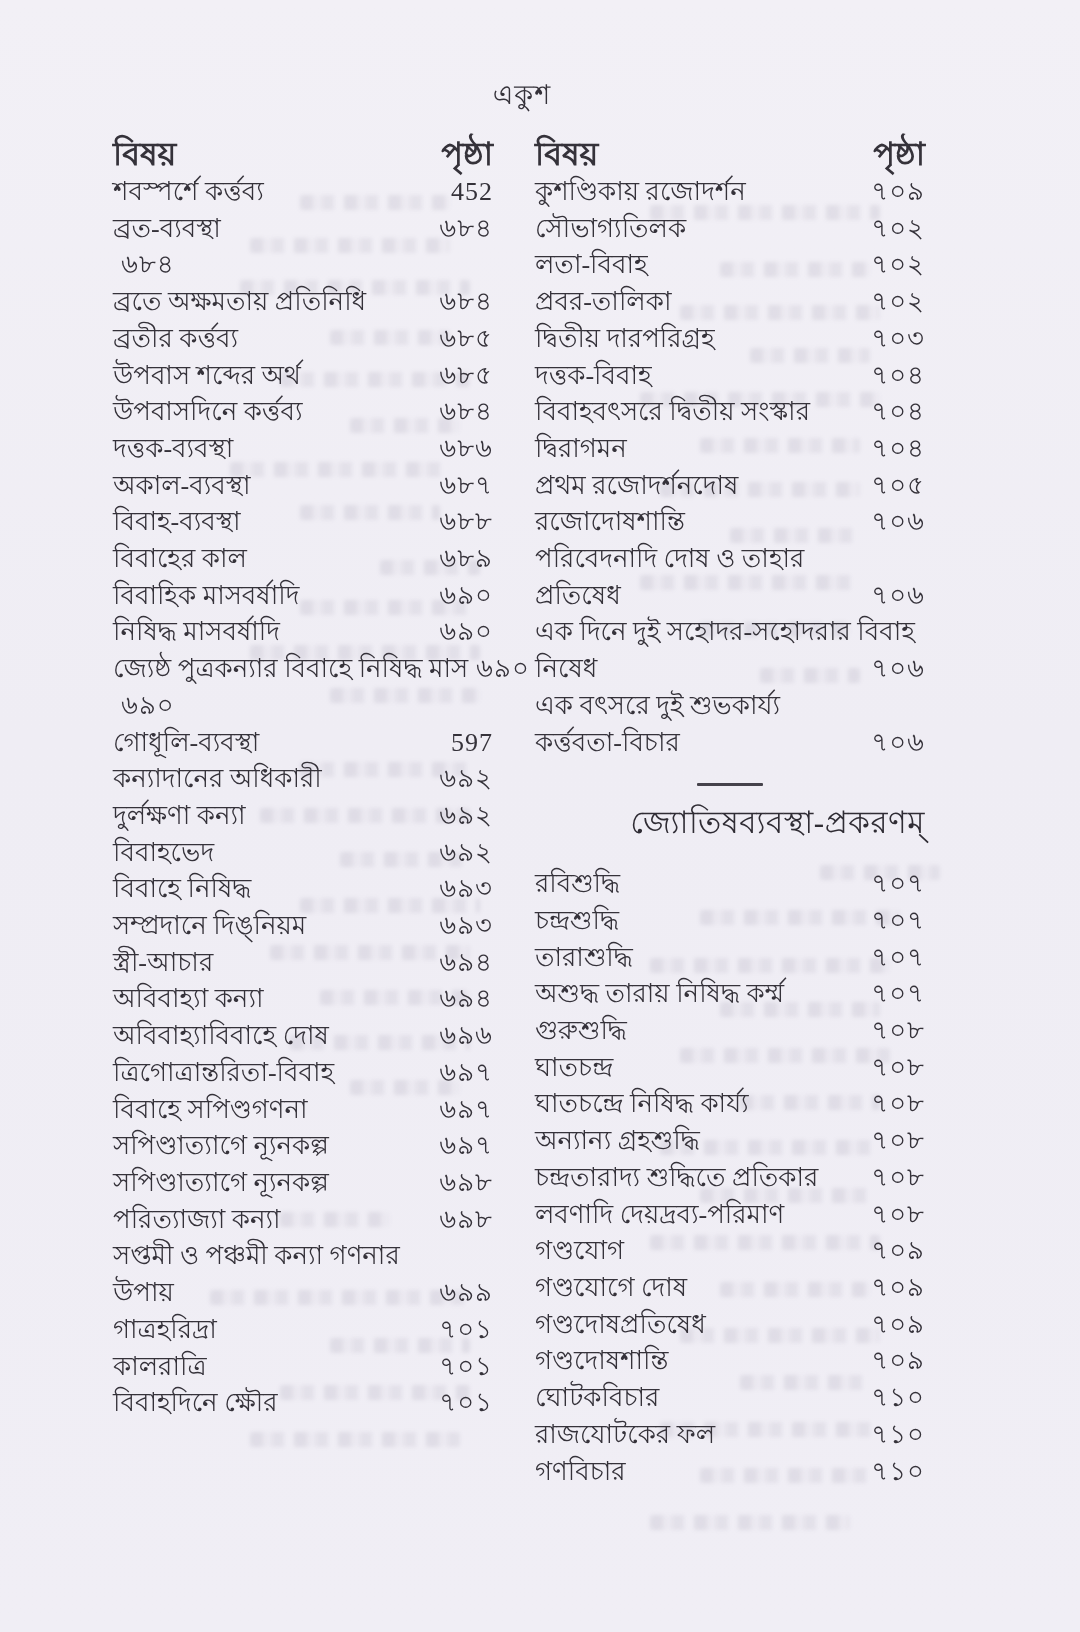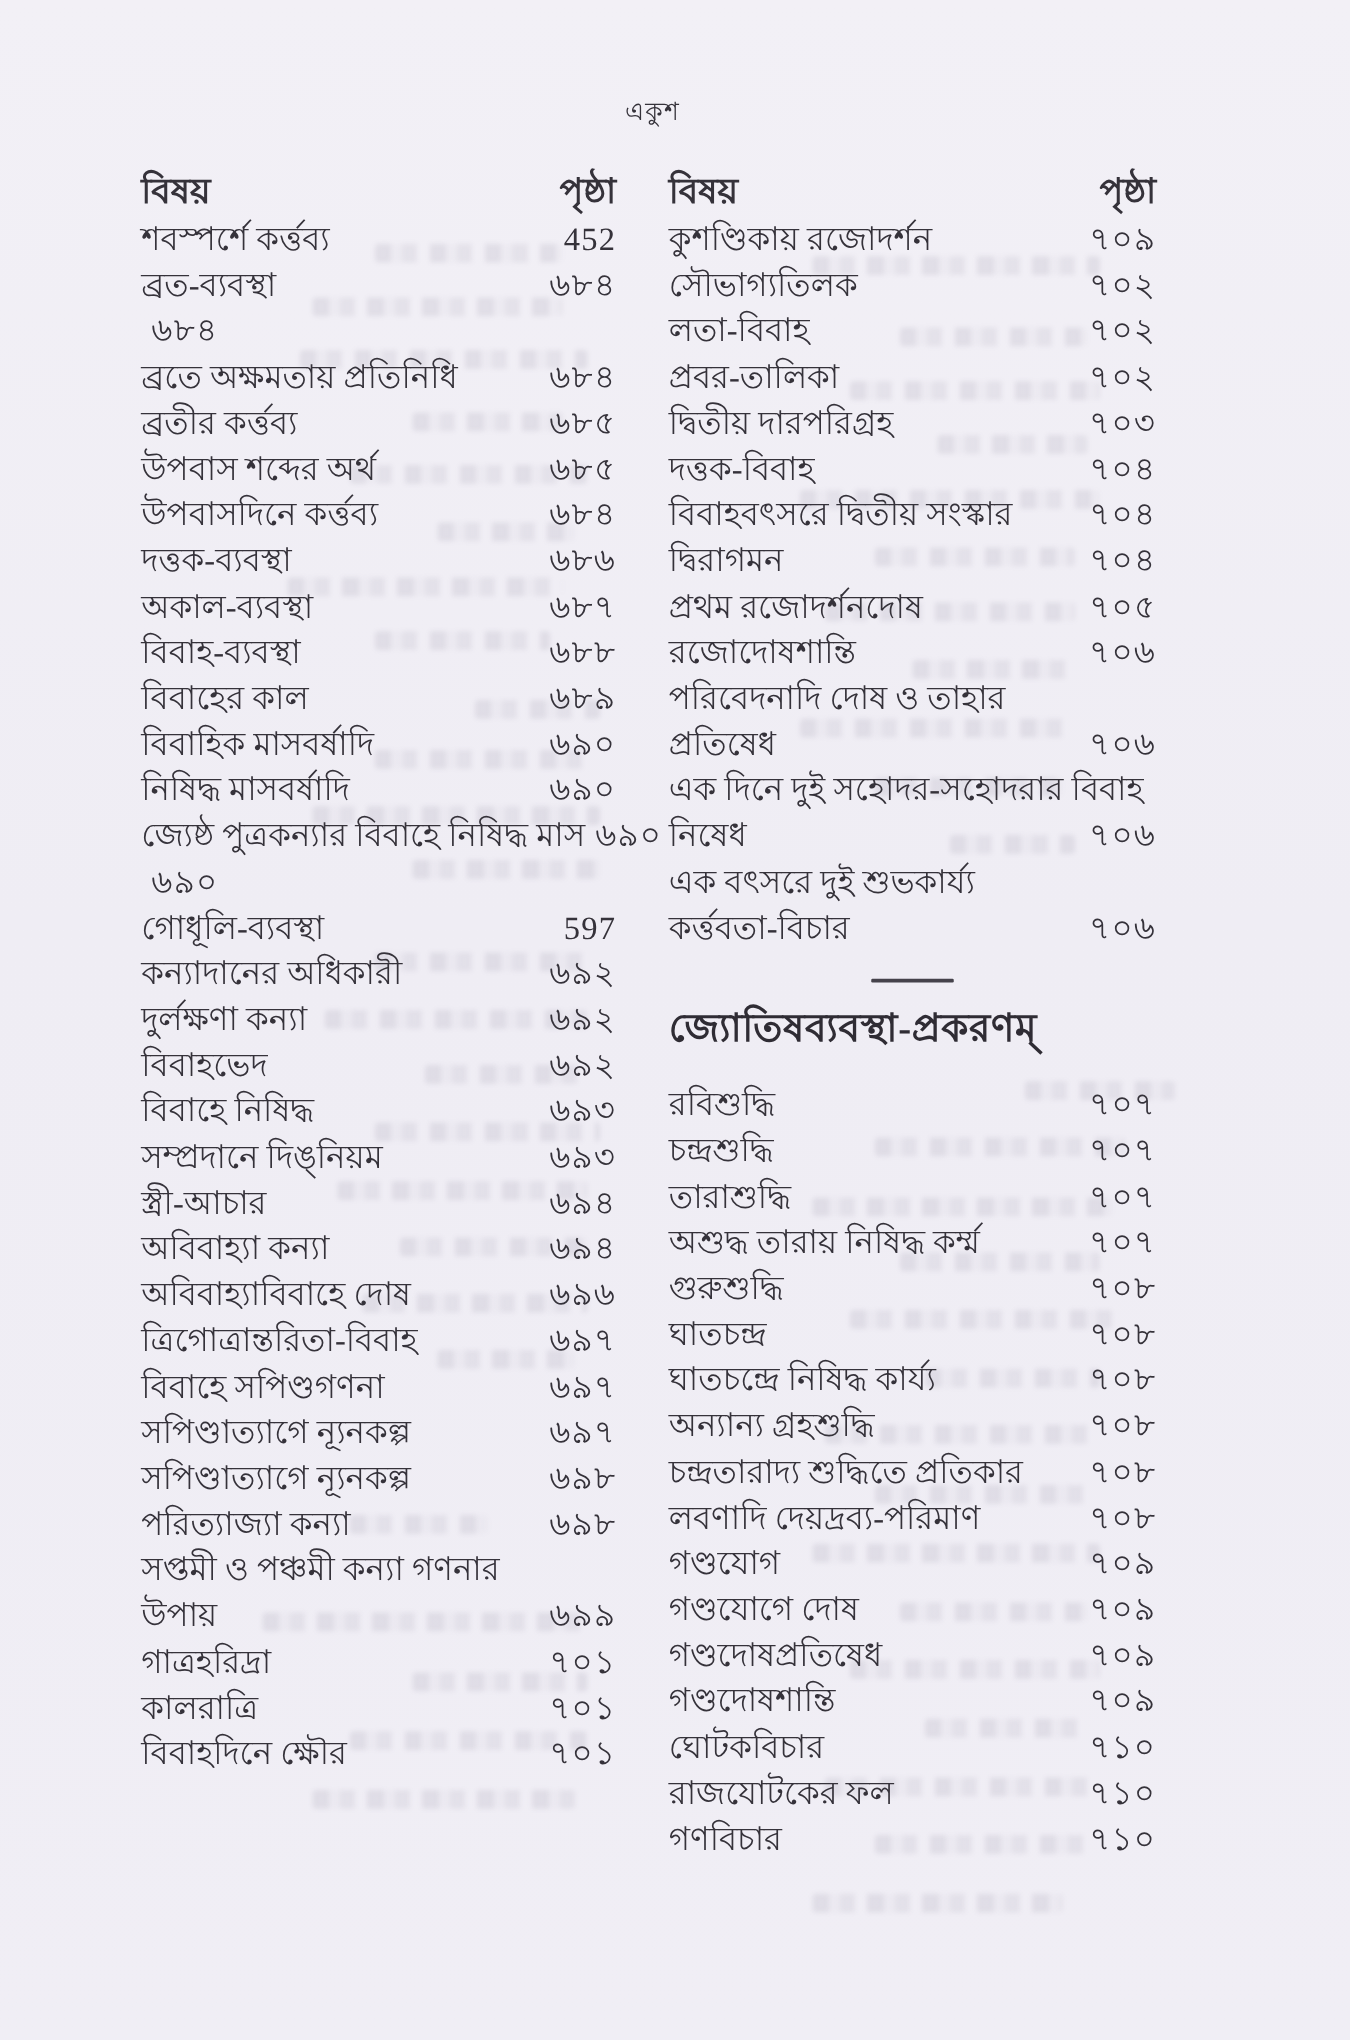--- a/index.html
+++ b/index.html
@@ -19,43 +19,43 @@
     position:absolute;height:15px;border-radius:3px;
     filter:blur(2.2px);opacity:.55;
     background:repeating-linear-gradient(90deg,
       rgba(104,98,124,.22) 0 13px,
       rgba(104,98,124,.06) 13px 22px,
       rgba(104,98,124,.17) 22px 34px,
       rgba(104,98,124,0) 34px 44px);
   }
   .page-word{
     position:absolute;top:74px;left:0;width:1044px;
-    text-align:center;font-size:20px;letter-spacing:1px;
+    text-align:center;font-size:27px;letter-spacing:1px;
     font-weight:500;
   }
   .col{position:absolute;top:134px;}
   .col-left{left:113px;width:380px;}
   .col-right{left:535px;width:390px;}
   .col-head{
     display:flex;justify-content:space-between;
-    font-size:28px;line-height:40px;font-weight:600;
+    font-size:32px;line-height:40px;font-weight:600;
   }
   .rows{display:block;}
   .row{
     display:flex;justify-content:space-between;align-items:baseline;
     font-size:26px;line-height:36.7px;font-weight:500;
   }
   .lbl{white-space:nowrap;}
   .pg{margin-left:8px;letter-spacing:1px;}
   .rule{
     width:66px;height:3px;background:#45424b;
     margin:22px auto 12px auto;border-radius:1px;
   }
   .section-heading{
-    text-align:left;font-size:31px;font-weight:700;
+    text-align:right;font-size:31px;font-weight:400;
     letter-spacing:.5px;margin:8px 0 16px 0;color:#2f2c34;
   }
 </style>
 </head>
 <body>
 
 <div class="scan">
 
   <div class="bleed">
       <div class="sm" style="left: 300px; top: 195px; width: 150px;"></div>

